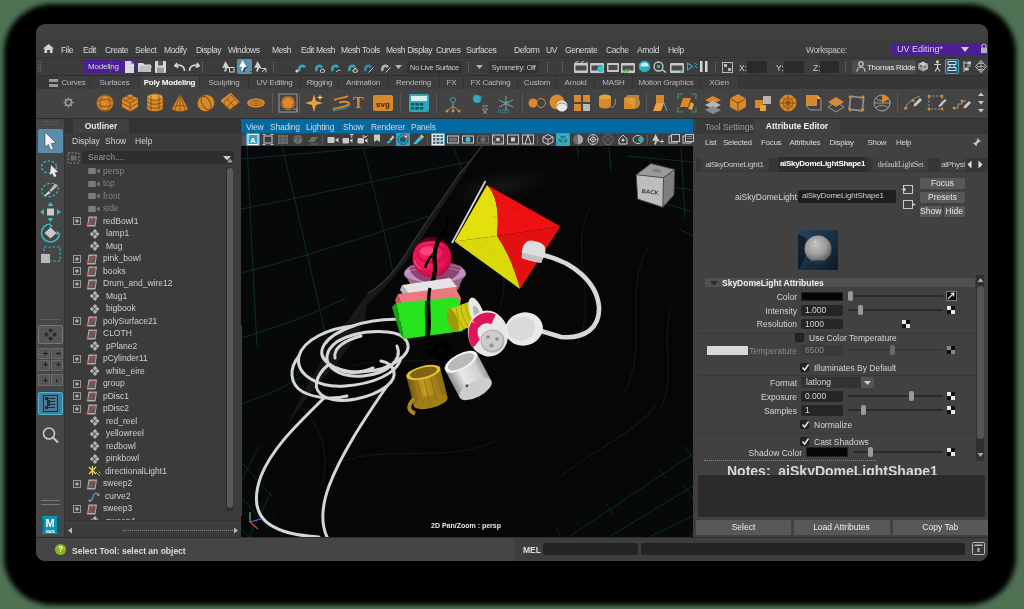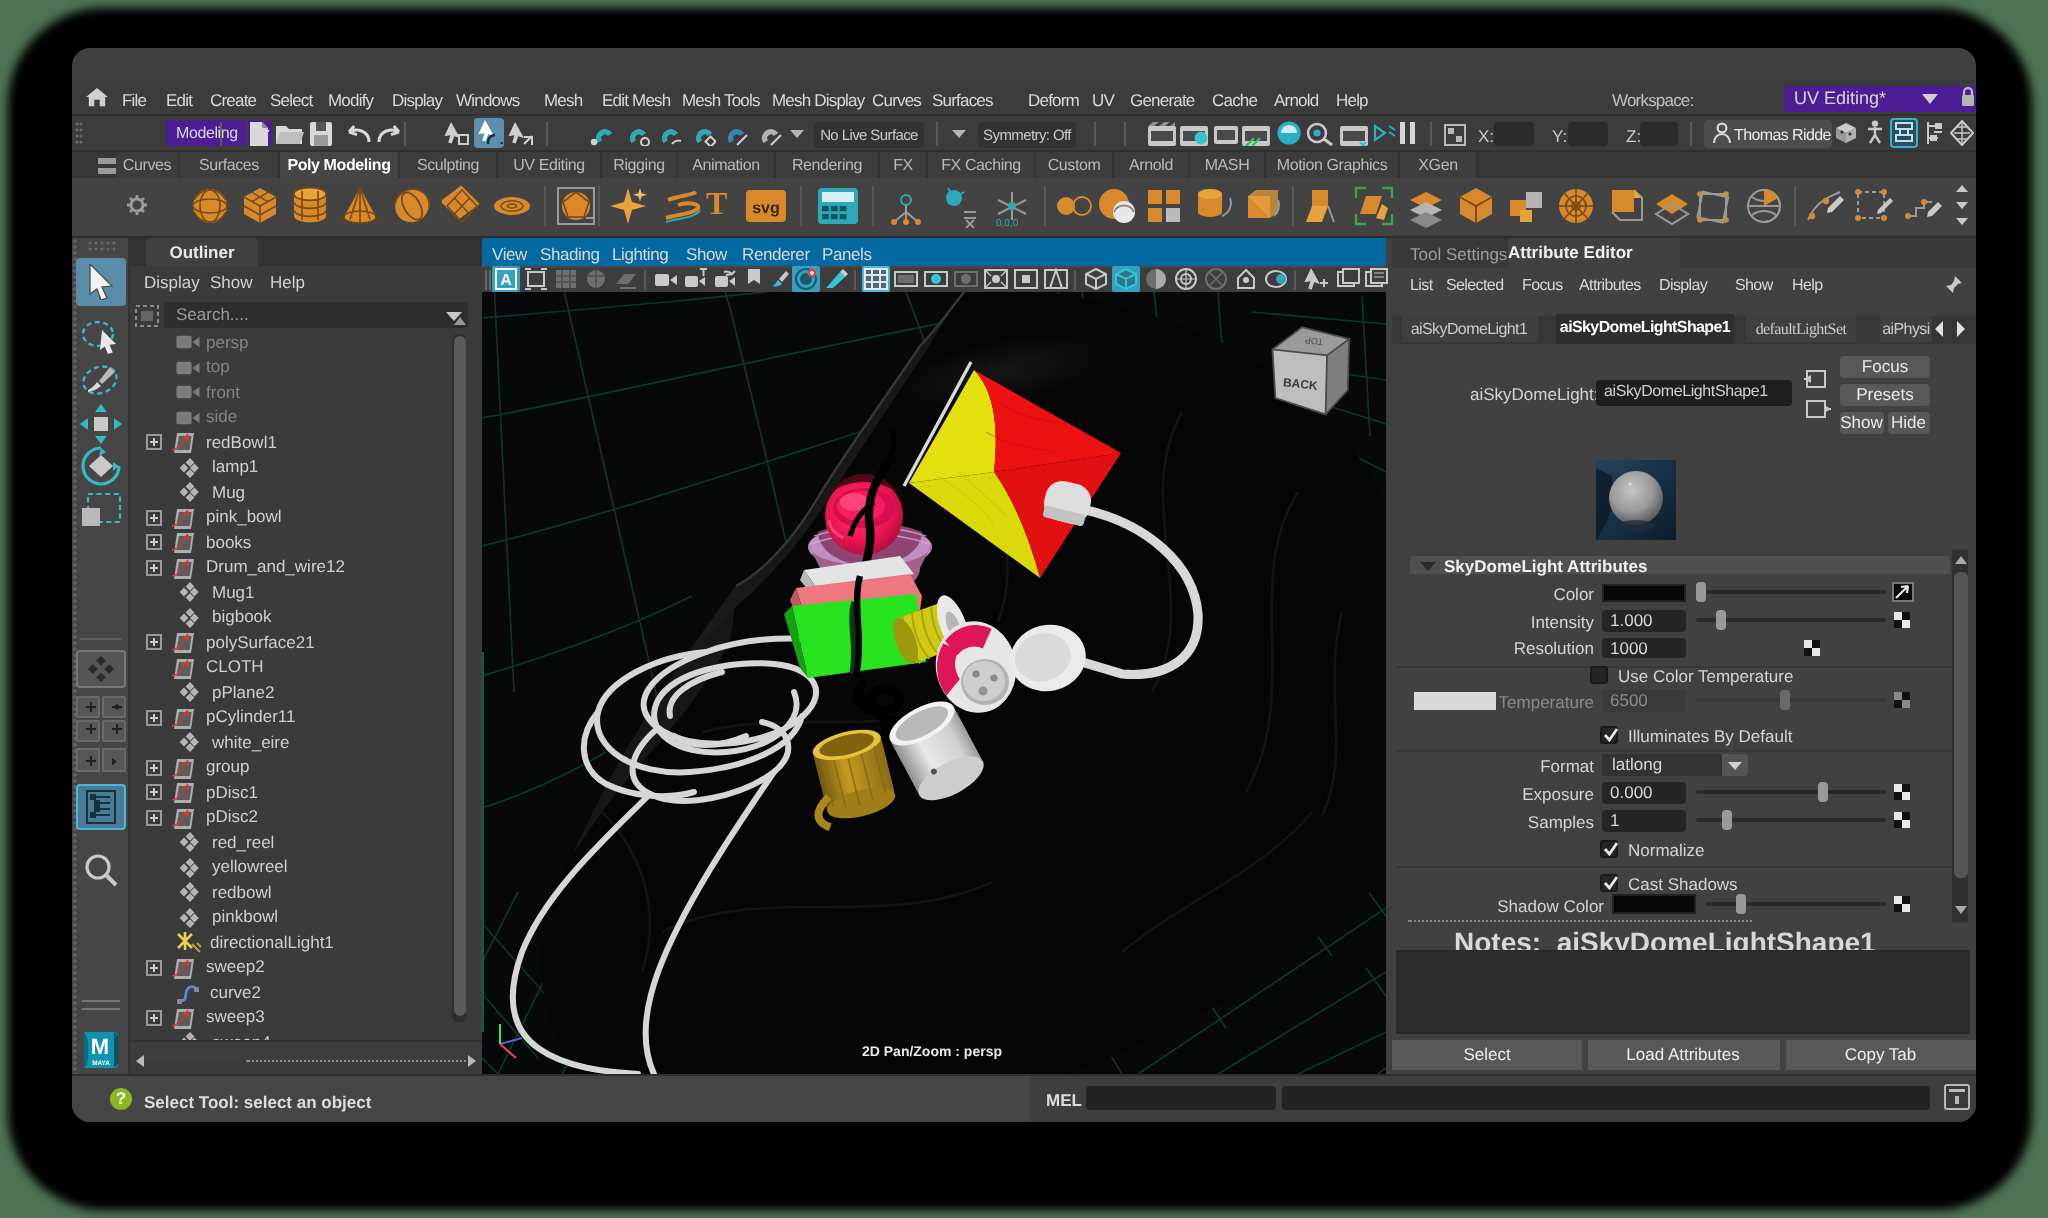--- a/index.html
+++ b/index.html
@@ -1195,21 +1195,21 @@
           <path d="M0 10 L8 17" stroke="#d84a4a" stroke-width="1.1"></path>
           <path d="M0 10 V0" stroke="#4ad86a" stroke-width="1.1"></path>
         </g>
 <path d="M0.5 180 V 370" stroke="#0c5c46" stroke-width="1"></path>
 <text x="225" y="382" font-size="7" font-weight="bold" fill="#eaeaea" text-anchor="middle" font-family="Liberation Sans">2D Pan/Zoom : persp</text>
 </svg>
 </div>
   <div id="rp">
 <div class="abs" style="left:0;top:0;width:292px;height:15px;background:#383838;"></div>
       <div class="txt" style="left:9px;top:3px;font-size:8.5px;color:#9d9d9d;">Tool Settings</div>
-      <div class="abs" style="left:58px;top:0;width:86px;height:15px;background:#414141;border-radius:2px 2px 0 0;font-size:8.5px;font-weight:bold;color:#f0f0f0;line-height:15px;">Attribute Editor</div>
+      <div class="abs" style="left:58px;top:0;width:86px;height:15px;background:#414141;border-radius:2px 2px 0 0;text-align:center;font-size:8.5px;font-weight:bold;color:#f0f0f0;line-height:15px;">Attribute Editor</div>
       <div class="txt" style="left:9px;top:19px;font-size:8px;letter-spacing:-0.3px;color:#d8d8d8;">List</div>
       <div class="txt" style="left:27px;top:19px;font-size:8px;letter-spacing:-0.3px;color:#d8d8d8;">Selected</div>
       <div class="txt" style="left:65px;top:19px;font-size:8px;letter-spacing:-0.3px;color:#d8d8d8;">Focus</div>
       <div class="txt" style="left:93.5px;top:19px;font-size:8px;letter-spacing:-0.3px;color:#d8d8d8;">Attributes</div>
       <div class="txt" style="left:133.5px;top:19px;font-size:8px;letter-spacing:-0.3px;color:#d8d8d8;">Display</div>
       <div class="txt" style="left:171.5px;top:19px;font-size:8px;letter-spacing:-0.3px;color:#d8d8d8;">Show</div>
       <div class="txt" style="left:200px;top:19px;font-size:8px;letter-spacing:-0.3px;color:#d8d8d8;">Help</div>
       <svg class="abs" style="left:276px;top:18px" width="10" height="10" viewBox="0 0 10 10">
         <path d="M5.5 1 l3.5 3.5 -2 0.5 -2 2 -0.5 2.5 -3.5 -3.5 2.5 -0.5 1.5 -2z" fill="#c9c9c9"></path>
       </svg>

